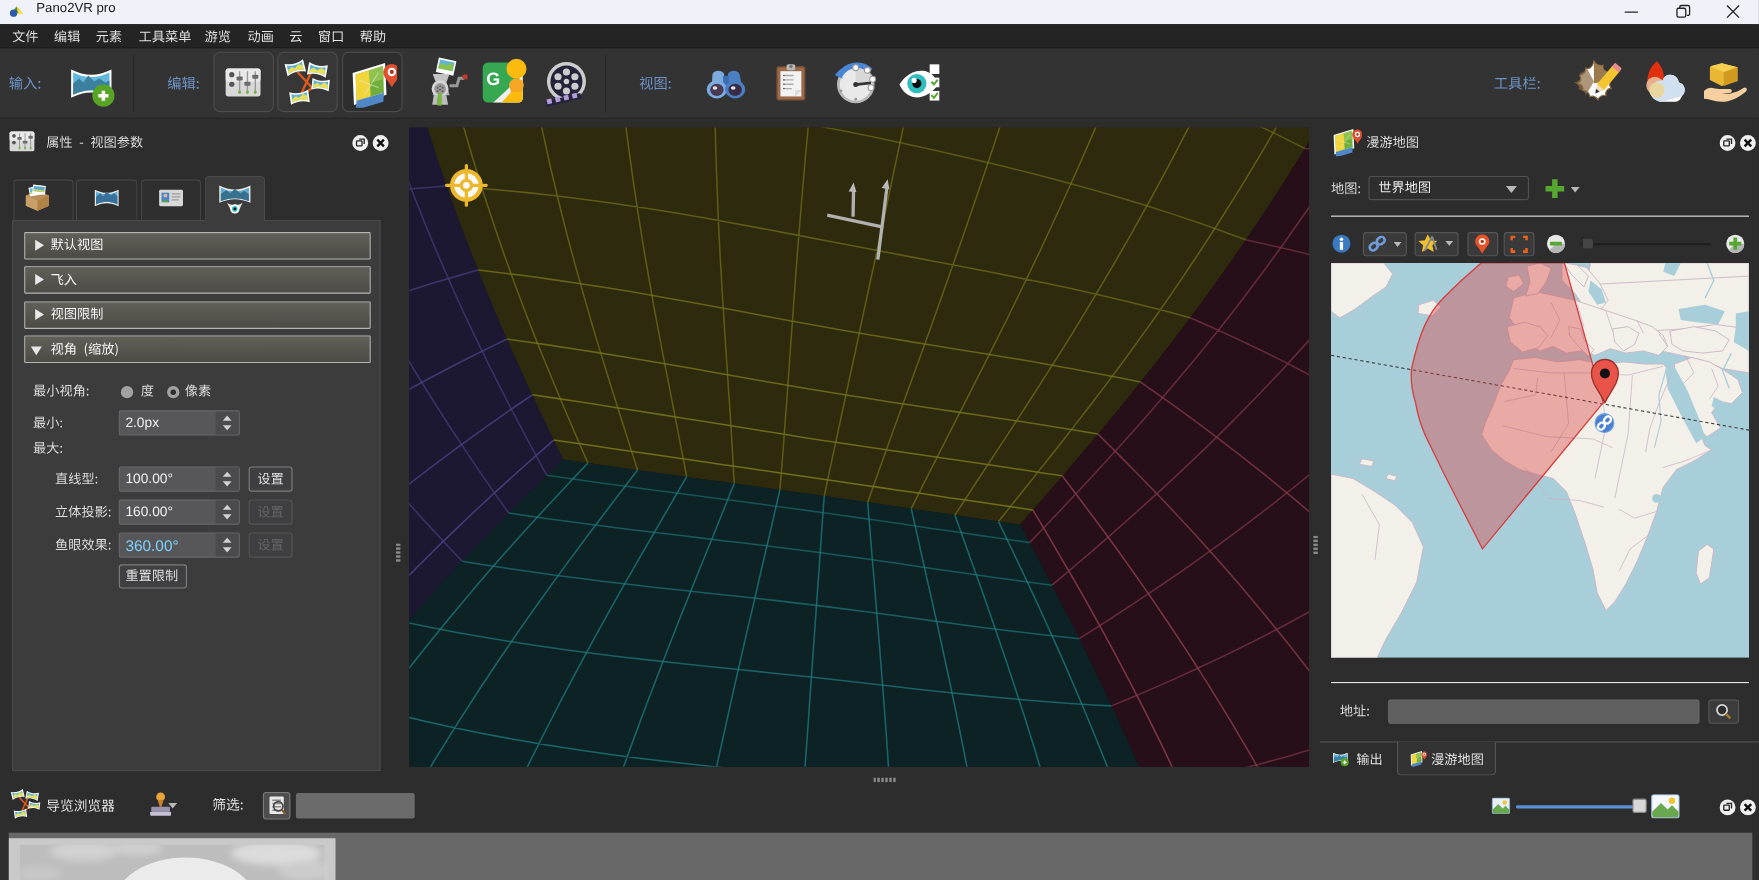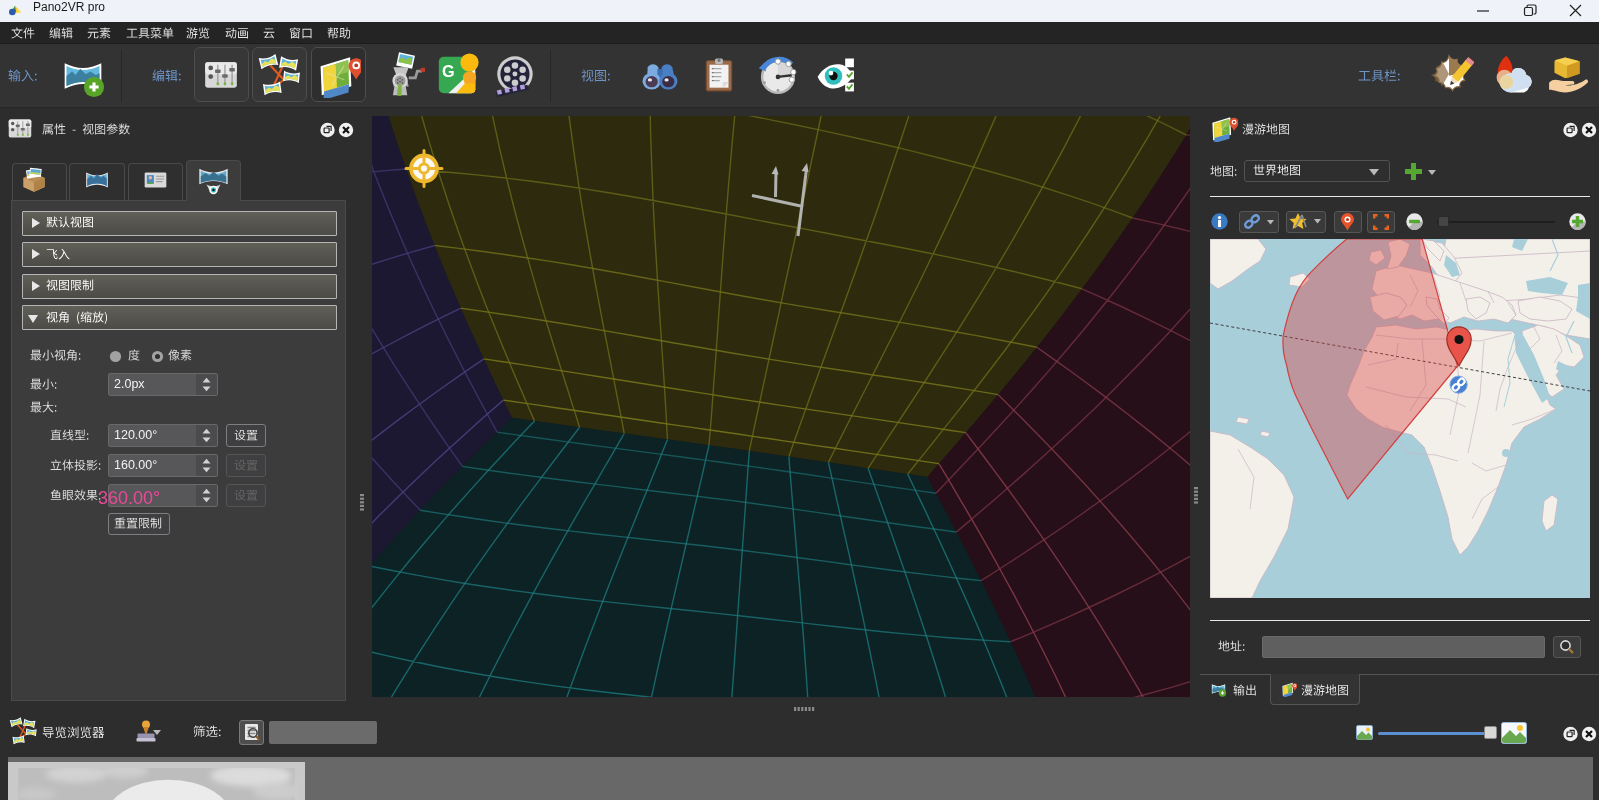--- a/index.html
+++ b/index.html
@@ -425,21 +425,21 @@
     <path transform="translate(12.00,10.56) scale(0.012000,-0.012000)" d="M461 839C460 760 461 659 446 553H62V476H433C393 286 293 92 43 -16C64 -32 88 -59 100 -78C344 34 452 226 501 419C579 191 708 14 902 -78C915 -56 939 -25 958 -8C764 73 633 255 563 476H942V553H526C540 658 541 758 542 839Z"></path>
     <path transform="translate(24.00,10.56) scale(0.012000,-0.012000)" d="M139 390C175 390 205 418 205 460C205 501 175 530 139 530C102 530 73 501 73 460C73 418 102 390 139 390ZM139 -13C175 -13 205 15 205 56C205 98 175 126 139 126C102 126 73 98 73 56C73 15 102 -13 139 -13Z"></path>
   </svg>
 <svg style="position:absolute;left:50px;top:428.5px;" width="39" height="15" viewBox="0 0 39 15" fill="#e0e0e0">
     <path transform="translate(0.00,10.56) scale(0.012000,-0.012000)" d="M189 606V26H46V-43H956V26H818V606H497L514 686H925V753H526L540 833L457 841L448 753H75V686H439L425 606ZM262 399H742V319H262ZM262 457V542H742V457ZM262 261H742V174H262ZM262 26V116H742V26Z"></path>
     <path transform="translate(12.00,10.56) scale(0.012000,-0.012000)" d="M54 54 70 -18C162 10 282 46 398 80L387 144C264 109 137 74 54 54ZM704 780C754 756 817 717 849 689L893 736C861 763 797 800 748 822ZM72 423C86 430 110 436 232 452C188 387 149 337 130 317C99 280 76 255 54 251C63 232 74 197 78 182C99 194 133 204 384 255C382 270 382 298 384 318L185 282C261 372 337 482 401 592L338 630C319 593 297 555 275 519L148 506C208 591 266 699 309 804L239 837C199 717 126 589 104 556C82 522 65 499 47 494C56 474 68 438 72 423ZM887 349C847 286 793 228 728 178C712 231 698 295 688 367L943 415L931 481L679 434C674 476 669 520 666 566L915 604L903 670L662 634C659 701 658 770 658 842H584C585 767 587 694 591 623L433 600L445 532L595 555C598 509 603 464 608 421L413 385L425 317L617 353C629 270 645 195 666 133C581 76 483 31 381 0C399 -17 418 -44 428 -62C522 -29 611 14 691 66C732 -24 786 -77 857 -77C926 -77 949 -44 963 68C946 75 922 91 907 108C902 19 892 -4 865 -4C821 -4 784 37 753 110C832 170 900 241 950 319Z"></path>
     <path transform="translate(24.00,10.56) scale(0.012000,-0.012000)" d="M635 783V448H704V783ZM822 834V387C822 374 818 370 802 369C787 368 737 368 680 370C691 350 701 321 705 301C776 301 825 302 855 314C885 325 893 344 893 386V834ZM388 733V595H264V601V733ZM67 595V528H189C178 461 145 393 59 340C73 330 98 302 108 288C210 351 248 441 259 528H388V313H459V528H573V595H459V733H552V799H100V733H195V602V595ZM467 332V221H151V152H467V25H47V-45H952V25H544V152H848V221H544V332Z"></path>
     <path transform="translate(36.00,10.56) scale(0.012000,-0.012000)" d="M139 390C175 390 205 418 205 460C205 501 175 530 139 530C102 530 73 501 73 460C73 418 102 390 139 390ZM139 -13C175 -13 205 15 205 56C205 98 175 126 139 126C102 126 73 98 73 56C73 15 102 -13 139 -13Z"></path>
   </svg>
 <div class="abs" style="left:108px;top:424px;width:110px;height:23px;background:#57575a;border:1px solid #68686b;border-radius:2px"></div>
-<div class="abs" style="left:114px;top:428px;font-size:12.5px;color:#f2f2f2">120.00°</div>
+<div class="abs" style="left:114px;top:428px;font-size:12.5px;color:#f2f2f2">100.00°</div>
 <div class="abs" style="left:196px;top:425px;width:21px;height:21px;background:#4b4b4e;border-radius:1px"></div>
 <svg class="abs" style="left:200px;top:427px" width="13" height="17" viewBox="0 0 13 17">
     <path d="M2.5,6.5 L6.5,1.8 L10.5,6.5 Z" fill="#d2d2d2"></path>
     <path d="M2.5,10.5 L6.5,15.2 L10.5,10.5 Z" fill="#d2d2d2"></path>
   </svg>
 <div class="abs" style="left:226px;top:424px;width:40px;height:23px;background:#3f3f41;border:1px solid #7e7e7e;border-radius:3px"></div>
 <svg style="position:absolute;left:234px;top:428.5px;" width="24" height="15" viewBox="0 0 24 15" fill="#e8e8e8">
     <path transform="translate(0.00,10.56) scale(0.012000,-0.012000)" d="M122 776C175 729 242 662 273 619L324 672C292 713 225 778 171 822ZM43 526V454H184V95C184 49 153 16 134 4C148 -11 168 -42 175 -60C190 -40 217 -20 395 112C386 127 374 155 368 175L257 94V526ZM491 804V693C491 619 469 536 337 476C351 464 377 435 386 420C530 489 562 597 562 691V734H739V573C739 497 753 469 823 469C834 469 883 469 898 469C918 469 939 470 951 474C948 491 946 520 944 539C932 536 911 534 897 534C884 534 839 534 828 534C812 534 810 543 810 572V804ZM805 328C769 248 715 182 649 129C582 184 529 251 493 328ZM384 398V328H436L422 323C462 231 519 151 590 86C515 38 429 5 341 -15C355 -31 371 -61 377 -80C474 -54 566 -16 647 39C723 -17 814 -58 917 -83C926 -62 947 -32 963 -16C867 4 781 39 708 86C793 160 861 256 901 381L855 401L842 398Z"></path>
     <path transform="translate(12.00,10.56) scale(0.012000,-0.012000)" d="M651 748H820V658H651ZM417 748H582V658H417ZM189 748H348V658H189ZM190 427V6H57V-50H945V6H808V427H495L509 486H922V545H520L531 603H895V802H117V603H454L446 545H68V486H436L424 427ZM262 6V68H734V6ZM262 275H734V217H262ZM262 320V376H734V320ZM262 172H734V113H262Z"></path>
   </svg>
@@ -463,21 +463,21 @@
     <path transform="translate(12.00,10.56) scale(0.012000,-0.012000)" d="M651 748H820V658H651ZM417 748H582V658H417ZM189 748H348V658H189ZM190 427V6H57V-50H945V6H808V427H495L509 486H922V545H520L531 603H895V802H117V603H454L446 545H68V486H436L424 427ZM262 6V68H734V6ZM262 275H734V217H262ZM262 320V376H734V320ZM262 172H734V113H262Z"></path>
   </svg>
 <svg style="position:absolute;left:50px;top:488.5px;" width="51" height="15" viewBox="0 0 51 15" fill="#e0e0e0">
     <path transform="translate(0.00,10.56) scale(0.012000,-0.012000)" d="M61 36V-35H940V36ZM239 325H465V195H239ZM538 325H774V195H538ZM239 515H465V386H239ZM538 515H774V386H538ZM342 844C289 747 189 626 54 538C70 525 93 497 104 479C126 494 146 510 166 526V130H849V580H602C642 626 680 681 705 729L655 761L643 758H380C397 781 411 804 425 827ZM228 580C266 616 300 653 330 691H597C573 653 542 612 511 580Z"></path>
     <path transform="translate(12.00,10.56) scale(0.012000,-0.012000)" d="M821 546V422H510V546ZM821 609H510V730H821ZM433 -80C452 -67 484 -56 690 0C688 16 686 47 687 68L510 25V356H616C665 158 758 3 912 -73C923 -52 946 -23 964 -8C885 25 821 81 773 152C829 185 898 229 949 271L900 324C860 287 795 240 740 206C716 252 697 302 682 356H894V796H436V53C436 11 415 -9 399 -18C411 -33 428 -63 433 -80ZM287 505V363H140V505ZM287 571H140V710H287ZM287 298V152H140V298ZM74 777V-3H140V85H350V777Z"></path>
     <path transform="translate(24.00,10.56) scale(0.012000,-0.012000)" d="M169 600C137 523 87 441 35 384C50 374 77 350 88 339C140 399 197 494 234 581ZM334 573C379 519 426 445 445 396L505 431C485 479 436 551 390 603ZM201 816C230 779 259 729 273 694H58V626H513V694H286L341 719C327 753 295 804 263 841ZM138 360C178 321 220 276 259 230C203 133 129 55 38 -1C54 -13 81 -41 91 -55C176 3 248 79 306 173C349 118 386 65 408 23L468 70C441 118 395 179 344 240C372 296 396 358 415 424L344 437C331 387 314 341 294 297C261 333 226 369 194 400ZM657 588H824C804 454 774 340 726 246C685 328 654 420 633 518ZM645 841C616 663 566 492 484 383C500 370 525 341 535 326C555 354 573 385 590 419C615 330 646 248 684 176C625 89 546 22 440 -27C456 -40 482 -69 492 -83C588 -33 664 30 723 109C775 30 838 -35 914 -79C926 -60 950 -33 967 -19C886 23 820 90 766 174C831 284 871 420 897 588H954V658H677C692 713 704 771 715 830Z"></path>
     <path transform="translate(36.00,10.56) scale(0.012000,-0.012000)" d="M159 792V394H461V309H62V240H400C310 144 167 58 36 15C53 -1 76 -28 88 -47C220 3 364 98 461 208V-80H540V213C639 106 785 9 914 -42C925 -23 949 5 965 21C839 63 694 148 601 240H939V309H540V394H848V792ZM236 563H461V459H236ZM540 563H767V459H540ZM236 727H461V625H236ZM540 727H767V625H540Z"></path>
     <path transform="translate(48.00,10.56) scale(0.012000,-0.012000)" d="M139 390C175 390 205 418 205 460C205 501 175 530 139 530C102 530 73 501 73 460C73 418 102 390 139 390ZM139 -13C175 -13 205 15 205 56C205 98 175 126 139 126C102 126 73 98 73 56C73 15 102 -13 139 -13Z"></path>
   </svg>
 <div class="abs" style="left:108px;top:484px;width:110px;height:23px;background:#57575a;border:1px solid #68686b;border-radius:2px"></div>
-<div class="abs" style="left:98px;top:488px;font-size:18px;color:#ec4899">360.00°</div>
+<div class="abs" style="left:114px;top:488px;font-size:14px;color:#7dd3fc">360.00°</div>
 <div class="abs" style="left:196px;top:485px;width:21px;height:21px;background:#4b4b4e;border-radius:1px"></div>
 <svg class="abs" style="left:200px;top:487px" width="13" height="17" viewBox="0 0 13 17">
     <path d="M2.5,6.5 L6.5,1.8 L10.5,6.5 Z" fill="#d2d2d2"></path>
     <path d="M2.5,10.5 L6.5,15.2 L10.5,10.5 Z" fill="#d2d2d2"></path>
   </svg>
 <div class="abs" style="left:226px;top:484px;width:40px;height:23px;background:#3f3f41;border:1px solid #555555;border-radius:3px"></div>
 <svg style="position:absolute;left:234px;top:488.5px;" width="24" height="15" viewBox="0 0 24 15" fill="#666666">
     <path transform="translate(0.00,10.56) scale(0.012000,-0.012000)" d="M122 776C175 729 242 662 273 619L324 672C292 713 225 778 171 822ZM43 526V454H184V95C184 49 153 16 134 4C148 -11 168 -42 175 -60C190 -40 217 -20 395 112C386 127 374 155 368 175L257 94V526ZM491 804V693C491 619 469 536 337 476C351 464 377 435 386 420C530 489 562 597 562 691V734H739V573C739 497 753 469 823 469C834 469 883 469 898 469C918 469 939 470 951 474C948 491 946 520 944 539C932 536 911 534 897 534C884 534 839 534 828 534C812 534 810 543 810 572V804ZM805 328C769 248 715 182 649 129C582 184 529 251 493 328ZM384 398V328H436L422 323C462 231 519 151 590 86C515 38 429 5 341 -15C355 -31 371 -61 377 -80C474 -54 566 -16 647 39C723 -17 814 -58 917 -83C926 -62 947 -32 963 -16C867 4 781 39 708 86C793 160 861 256 901 381L855 401L842 398Z"></path>
     <path transform="translate(12.00,10.56) scale(0.012000,-0.012000)" d="M651 748H820V658H651ZM417 748H582V658H417ZM189 748H348V658H189ZM190 427V6H57V-50H945V6H808V427H495L509 486H922V545H520L531 603H895V802H117V603H454L446 545H68V486H436L424 427ZM262 6V68H734V6ZM262 275H734V217H262ZM262 320V376H734V320ZM262 172H734V113H262Z"></path>
   </svg>

